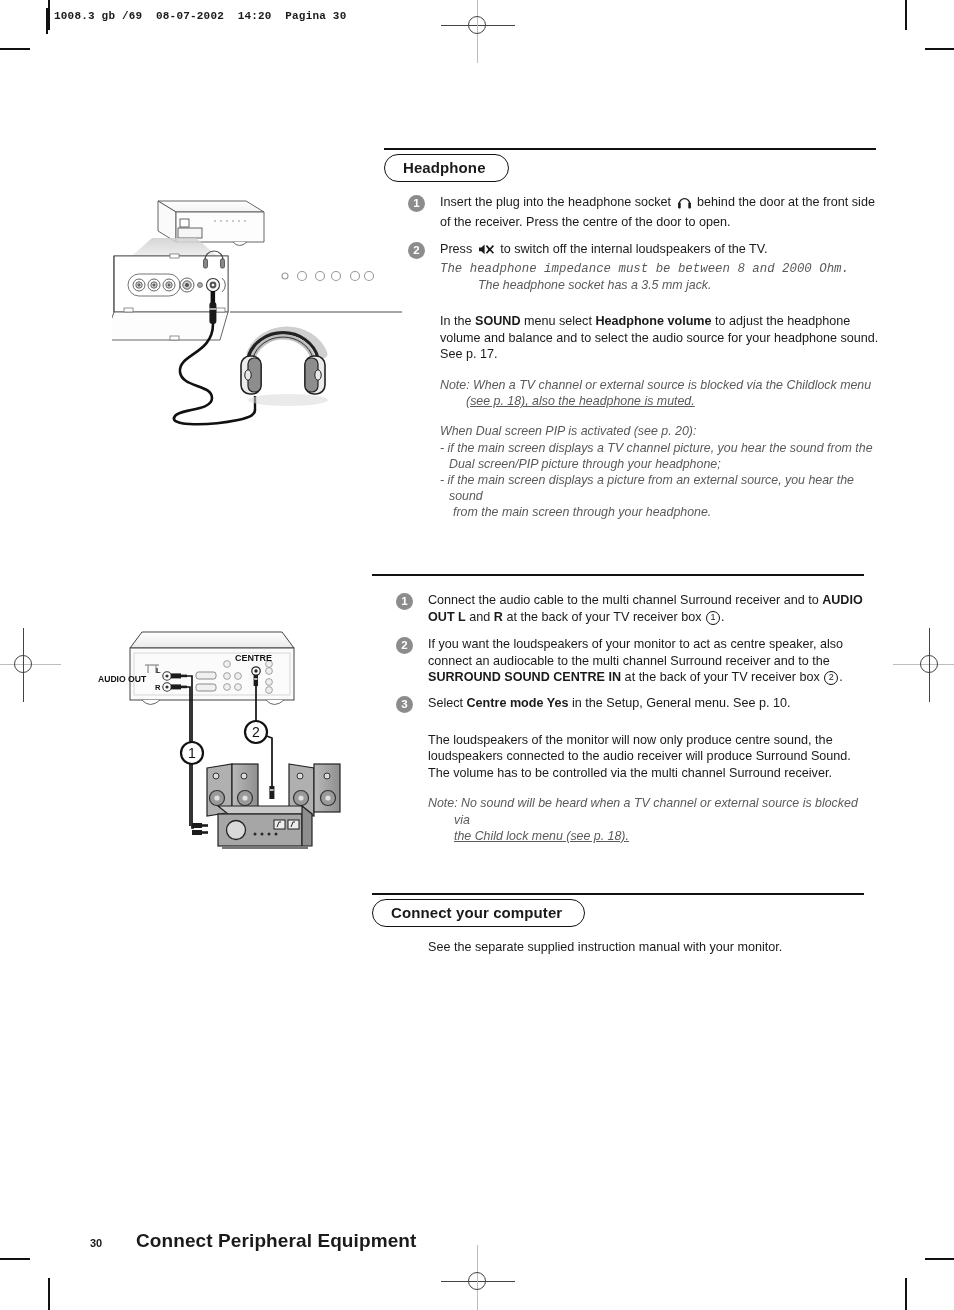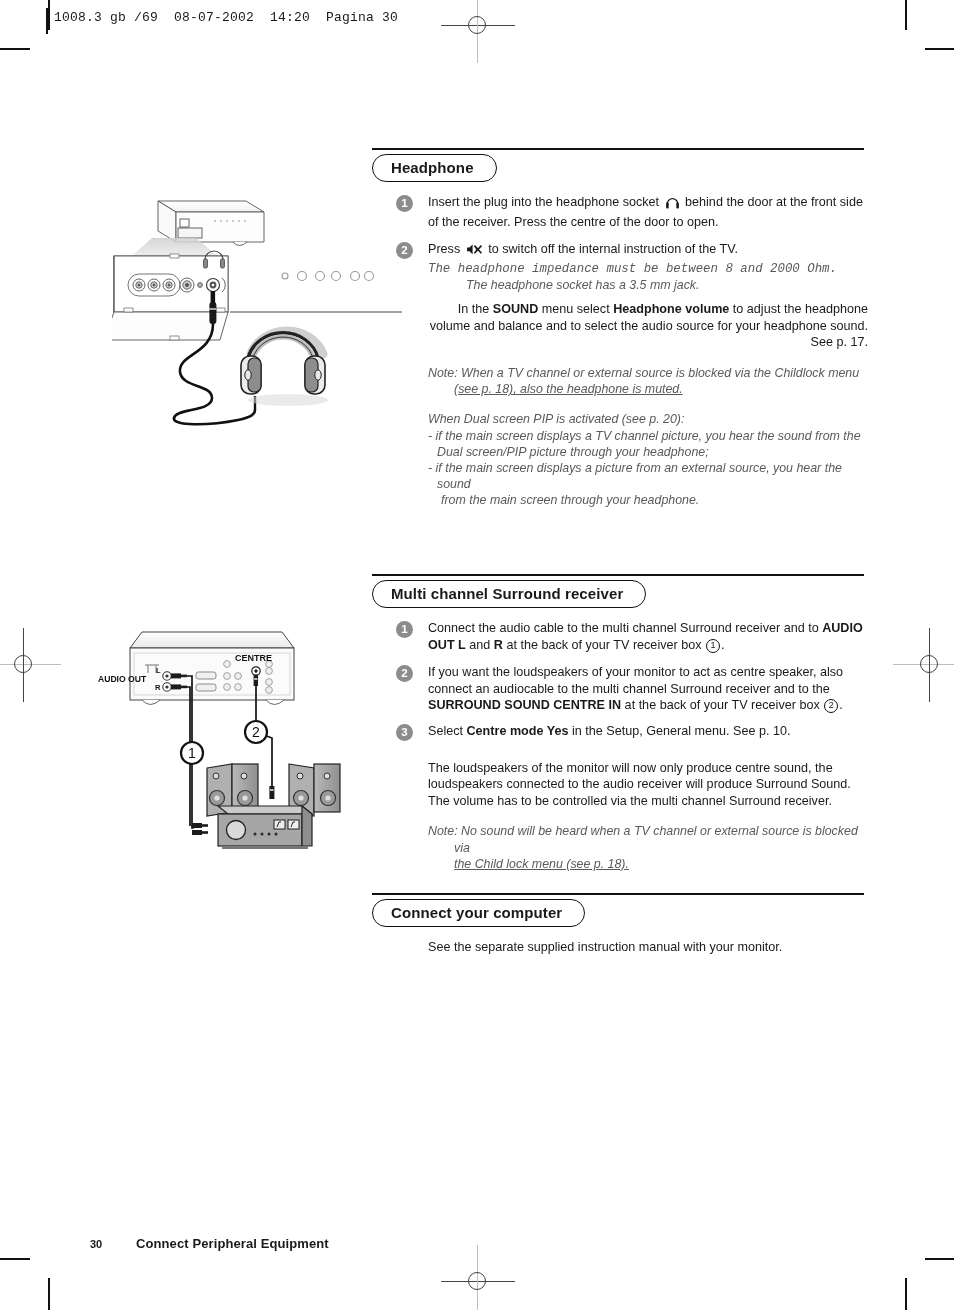--- a/index.html
+++ b/index.html
@@ -27,24 +27,25 @@
   .reg .rh { position: absolute; left: -22px; top: 14px; width: 74px; height: 1px; background: #444; }
   .reg .rv { position: absolute; top: -22px; left: 14px; width: 1px; height: 74px; background: #bdbdbd; }
   .reg.vert .rh { background: #bdbdbd; }
   .reg.vert .rv { background: #444; }
 
   
   .filestamp {
     position: absolute;
     left: 54px; top: 10px;
     font-family: "Liberation Mono", monospace;
-    font-size: 13px;
+    font-size: 11px;
     letter-spacing: 0.2px;
     color: #1a1a1a;
     white-space: pre;
+    font-weight: bold;
   }
   .stampbar { position: absolute; left: 46px; top: 8px; width: 1.5px; height: 26px; background: #111; }
 
   
   .col-right { position: absolute; left: 372px; top: 0; width: 500px; }
 
   .sec { position: relative; }
   .sec-rule { position: absolute; left: 0; top: 0; width: 492px; height: 1.6px; background: #111; }
   .pill {
     display: inline-block;
@@ -111,21 +112,21 @@
   
   .ic { display: inline-block; vertical-align: -3px; margin: 0 2px; }
 
   
   .footer { position: absolute; left: 90px; bottom: 58px; }
   .footer .pg {
     font-size: 11px; font-weight: bold; color: #1a1a1a;
     display: inline-block; width: 46px;
   }
   .footer .ttl {
-    font-size: 13px; font-weight: bold; letter-spacing: 0.1px;
+    font-size: 19px; font-weight: bold; letter-spacing: 0.1px;
     display: inline-block;
   }
 
   
   .illus { position: absolute; }
 </style>
 </head>
 <body>
 
 <div class="crop" style="left:48px;  top:0;     width:1.5px; height:30px;"></div>
@@ -415,21 +416,21 @@
     <rect x="188" y="200" width="11" height="9" fill="#ededed" stroke="#222" stroke-width="1"></rect>
     <rect x="202" y="200" width="11" height="9" fill="#ededed" stroke="#222" stroke-width="1"></rect>
     <path d="M191,207 l2,-5 l2,0" stroke="#222" stroke-width="1" fill="none"></path>
     <path d="M205,207 l2,-5 l2,0" stroke="#222" stroke-width="1" fill="none"></path>
     <rect x="136" y="226" width="86" height="3" fill="#777"></rect>
   </g>
 </svg>
 
 <div class="col-right">
 
-  <section class="sec" style="position:absolute; left:0; top:148px; width:500px;">
+  <section class="sec" style="position:absolute; left:12px; top:148px; width:500px;">
     <div class="sec-rule"></div>
     <div class="pill">Headphone</div>
 
     <div class="body-wrap" style="margin-top:18px;">
 
       <div class="step">
         <span class="bullet">1</span>
         <div class="ptext">
           <span>Insert the plug into the headphone socket </span><span class="ic"><svg width="15" height="13" viewBox="0 0 15 13">
               <path d="M2.2,8 a5.3,5.3 0 0 1 10.6,0" fill="none" stroke="#1a1a1a" stroke-width="1.3"></path>
@@ -440,29 +441,29 @@
       </div>
 
       <div class="step" style="margin-top:11px;">
         <span class="bullet">2</span>
         <div class="ptext">
           <span>Press </span><span class="ic"><svg width="17" height="13" viewBox="0 0 17 13">
               <path d="M1,4.6 h2.4 L6.6,1.6 v9.6 L3.4,8.3 H1 Z" fill="#1a1a1a"></path>
               <path d="M8.4,2.6 L15.4,10.2" stroke="#1a1a1a" stroke-width="1.6"></path>
               <path d="M15.4,2.6 L8.4,10.2" stroke="#1a1a1a" stroke-width="1.6"></path>
               <path d="M9.4,4.2 q2.4,2.2 0,4.6" fill="none" stroke="#1a1a1a" stroke-width="1.1"></path>
-            </svg></span><span> to switch off the internal instruction of the TV.</span>
+            </svg></span><span> to switch off the internal loudspeakers of the TV.</span>
           <div class="ital">
             <span style="display:block;font-family:Liberation Mono, monospace;">The headphone impedance must be between 8 and 2000 Ohm.</span>
             <span style="display:block;margin-left:38px;">The headphone socket has a 3.5 mm jack.</span>
           </div>
         </div>
       </div>
 
-      <div class="para" style="margin-top:8px;text-align:right;">
+      <div class="para" style="margin-top:20px;">
         <span>In the </span><b>SOUND</b><span> menu select </span><b>Headphone volume</b><span> to adjust the headphone volume and balance and to select the audio source for your headphone sound. See p. 17.</span>
       </div>
 
       <div class="note note-blk">
         <span class="hang">Note: When a TV channel or external source is blocked via the Childlock menu</span>
         <span class="ind">(see p. 18), also the headphone is muted.</span>
       </div>
 
       <div class="note list-ital">
         <span>When Dual screen PIP is activated (see p. 20):</span>
@@ -470,21 +471,20 @@
         <span style="padding-left:9px;">Dual screen/PIP picture through your headphone;</span>
         <span class="h">- if the main screen displays a picture from an external source, you hear the sound</span>
         <span style="padding-left:13px;font-style:italic;">from the main screen through your headphone.</span>
       </div>
 
     </div>
   </section>
 
   <section class="sec" style="position:absolute; left:0; top:574px; width:500px;">
     <div class="sec-rule"></div>
-    <div class="pill">Multi channel Surround receiver</div>
 
     <div class="body-wrap" style="margin-top:18px;">
 
       <div class="step">
         <span class="bullet">1</span>
         <div class="ptext">
           <span>Connect the audio cable to the multi channel Surround receiver and to </span><b>AUDIO OUT L</b><span> and </span><b>R</b><span> at the back of your TV receiver box </span><span class="circnum">1</span><span>.</span>
         </div>
       </div>
 

